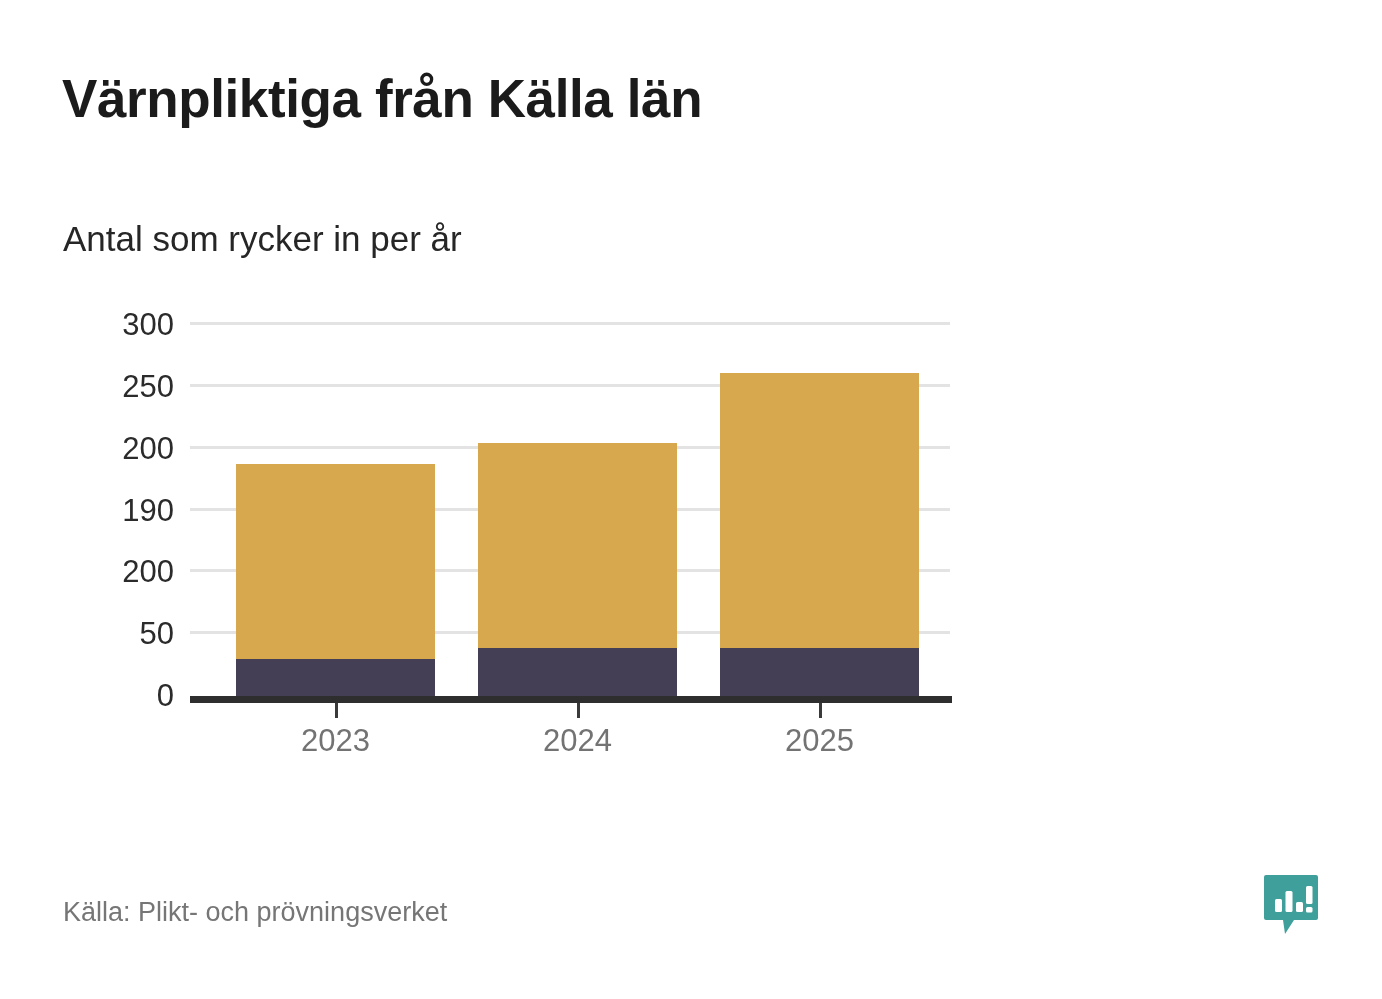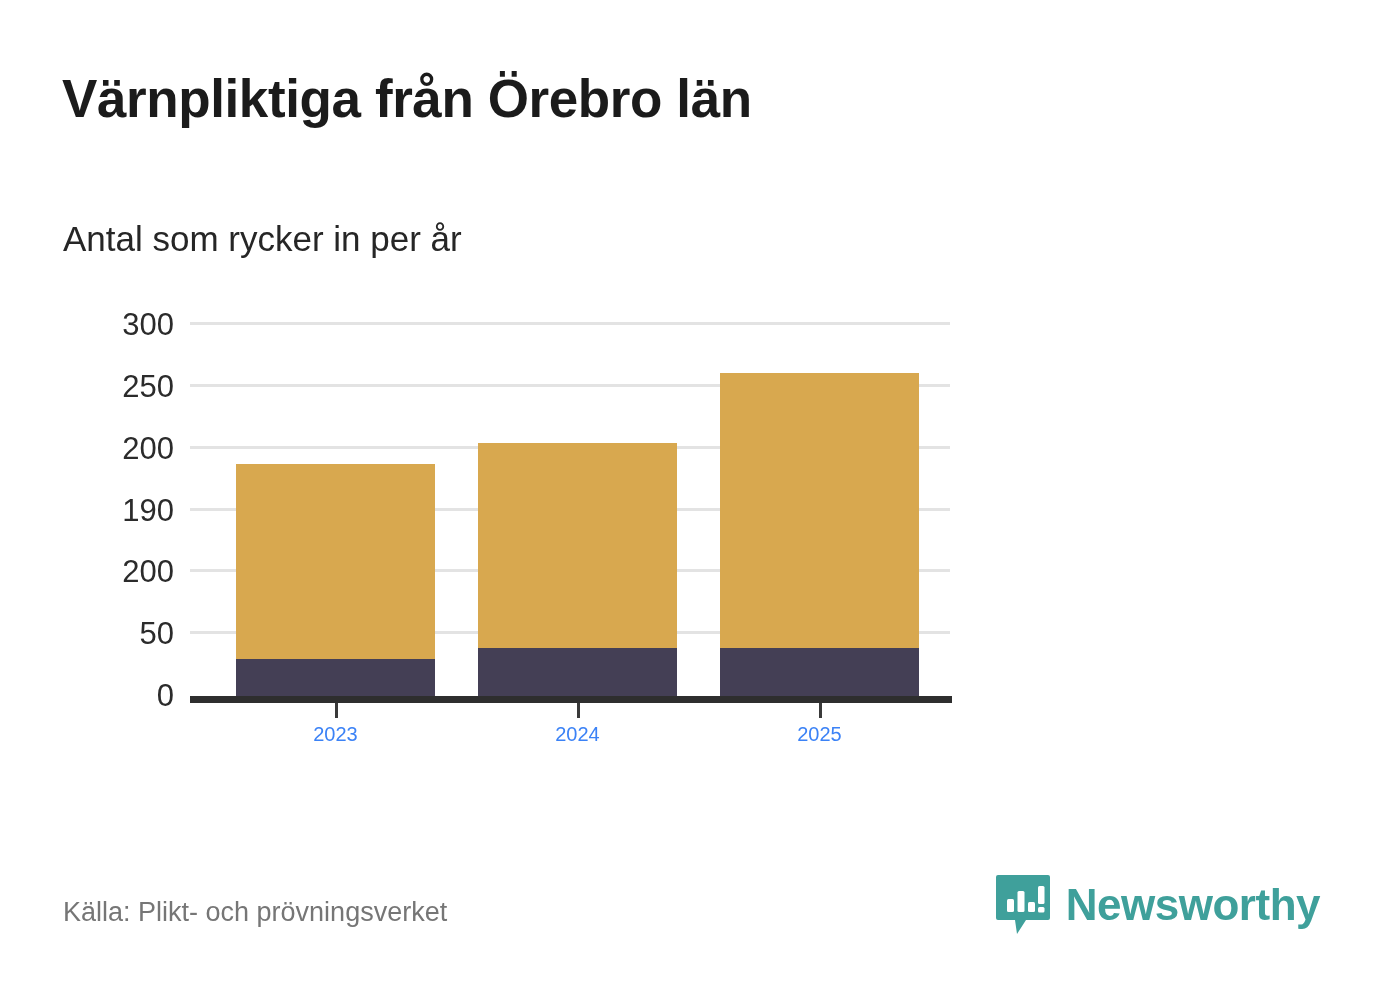--- a/index.html
+++ b/index.html
@@ -110,22 +110,22 @@
     position: absolute;
     top: 703px;
     width: 3px;
     height: 15px;
     background: #3a3a3a;
   }
   .x-tick-label {
     position: absolute;
     top: 723px;
     transform: translateX(-50%);
-    font-size: 20px;
-    color: #3b82f6;
+    font-size: 31px;
+    color: #737373;
     white-space: nowrap;
   }
 
   
   .legend {
     position: absolute;
     left: 1021px;
     top: 362px;
   }
   .legend-item {
@@ -172,21 +172,21 @@
     font-size: 44px;
     font-weight: 700;
     letter-spacing: -0.5px;
     line-height: 1;
     white-space: nowrap;
   }
 </style>
 </head>
 <body>
 
-<div class="chart-title">Värnpliktiga från Örebro län</div>
+<div class="chart-title">Värnpliktiga från Källa län</div>
 <div class="chart-subtitle">Antal som rycker in per år</div>
 
 <div class="plot-wrap">
   <div class="grid" id="gridlines">
       <div class="gridline" style="bottom: 9px; background: transparent;"></div>
       <div class="gridline" style="bottom: 70.8333px;"></div>
       <div class="gridline" style="bottom: 132.667px;"></div>
       <div class="gridline" style="bottom: 194.5px;"></div>
       <div class="gridline" style="bottom: 256.333px;"></div>
       <div class="gridline" style="bottom: 318.167px;"></div>
@@ -235,14 +235,13 @@
   <span class="brand-mark">
     <svg viewBox="0 0 58 64" width="58" height="64" aria-hidden="true">
       <path id="bubble-path" d="M4 2 H54 A2 2 0 0 1 56 4 V45 A2 2 0 0 1 54 47 H32 L23 61 L21 47 H4 A2 2 0 0 1 2 45 V4 A2 2 0 0 1 4 2 Z" fill="#3fa09b"></path>
       <rect x="13" y="26" width="7" height="13" rx="1.5" fill="#ffffff"></rect>
       <rect x="23.5" y="18" width="7" height="21" rx="1.5" fill="#ffffff"></rect>
       <rect x="34" y="29" width="7" height="10" rx="1.5" fill="#ffffff"></rect>
       <rect x="44" y="13" width="6.5" height="18" rx="1.5" fill="#ffffff"></rect>
       <rect x="44" y="34" width="6.5" height="5.5" rx="1.5" fill="#ffffff"></rect>
     </svg>
   </span>
-  <span class="brand-name" style="color: rgb(63, 160, 155);">Newsworthy</span>
 </div>
 
 </body></html>

